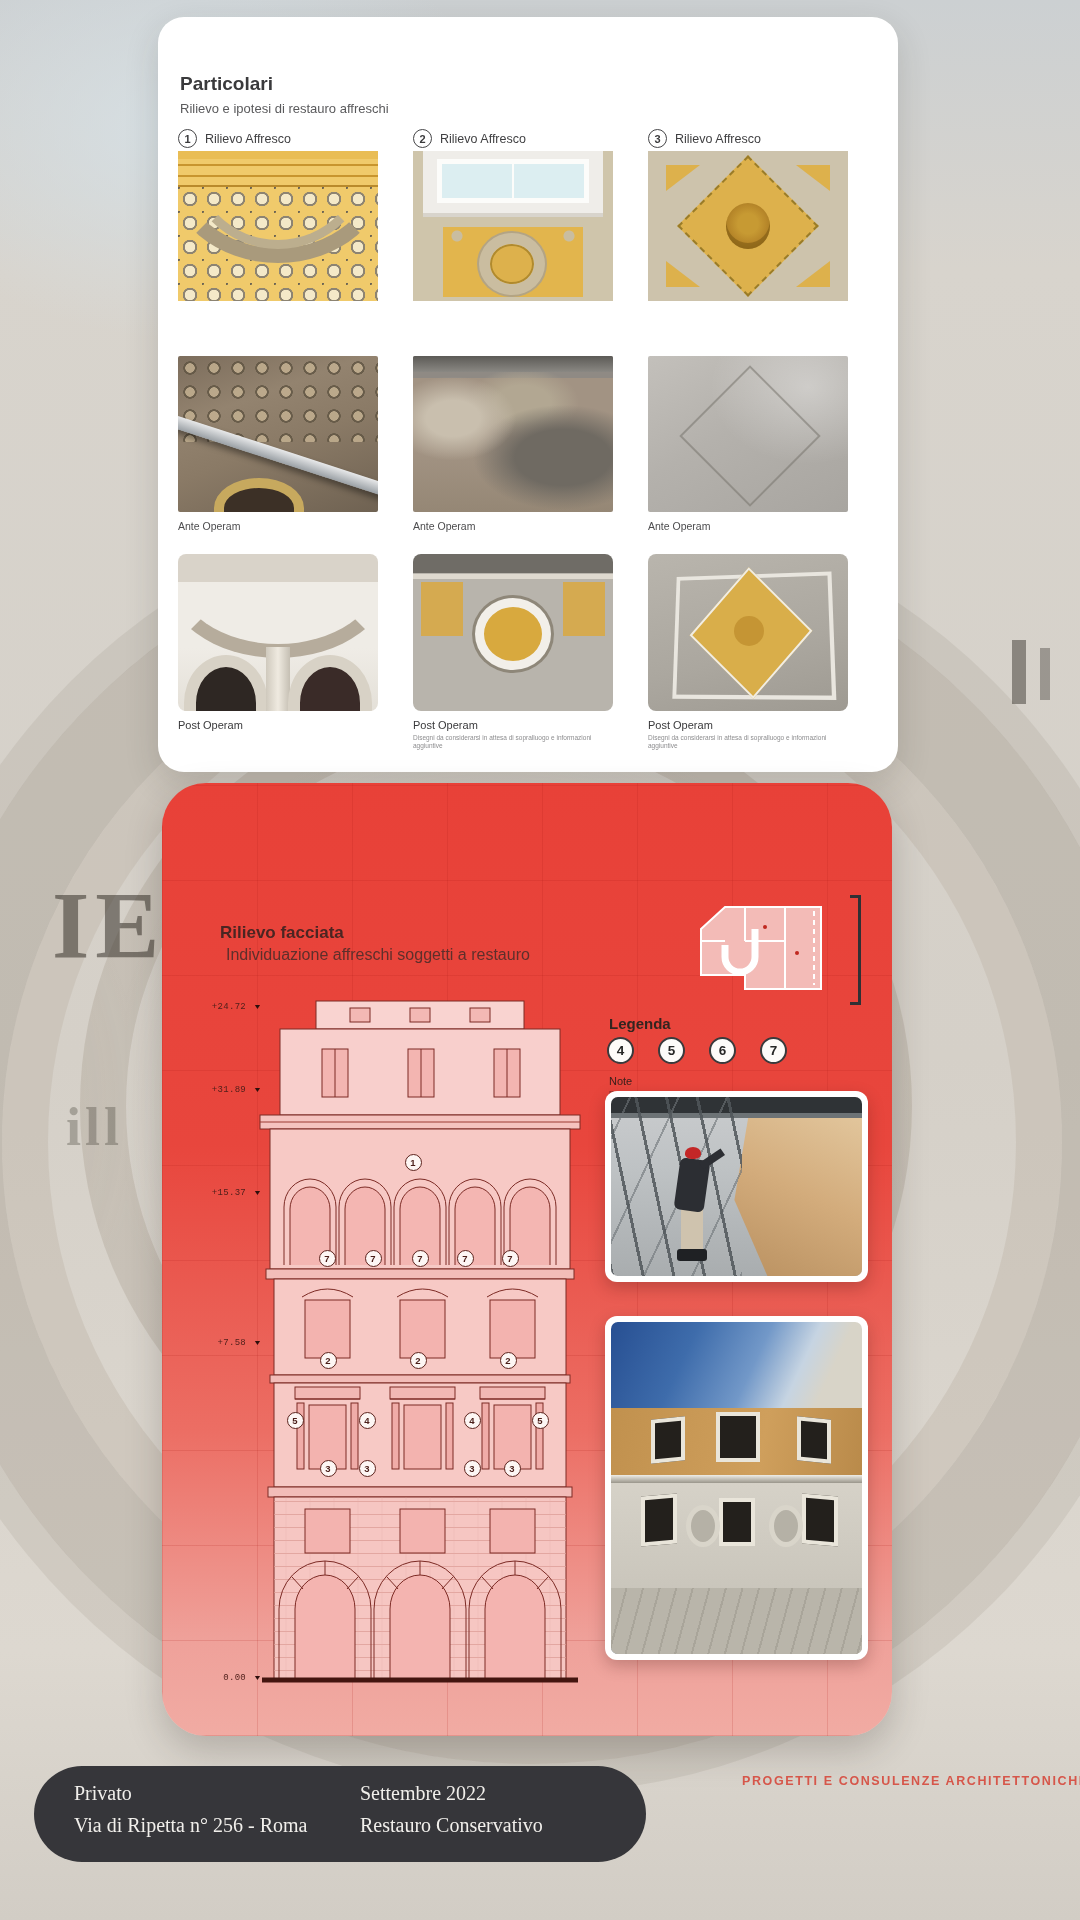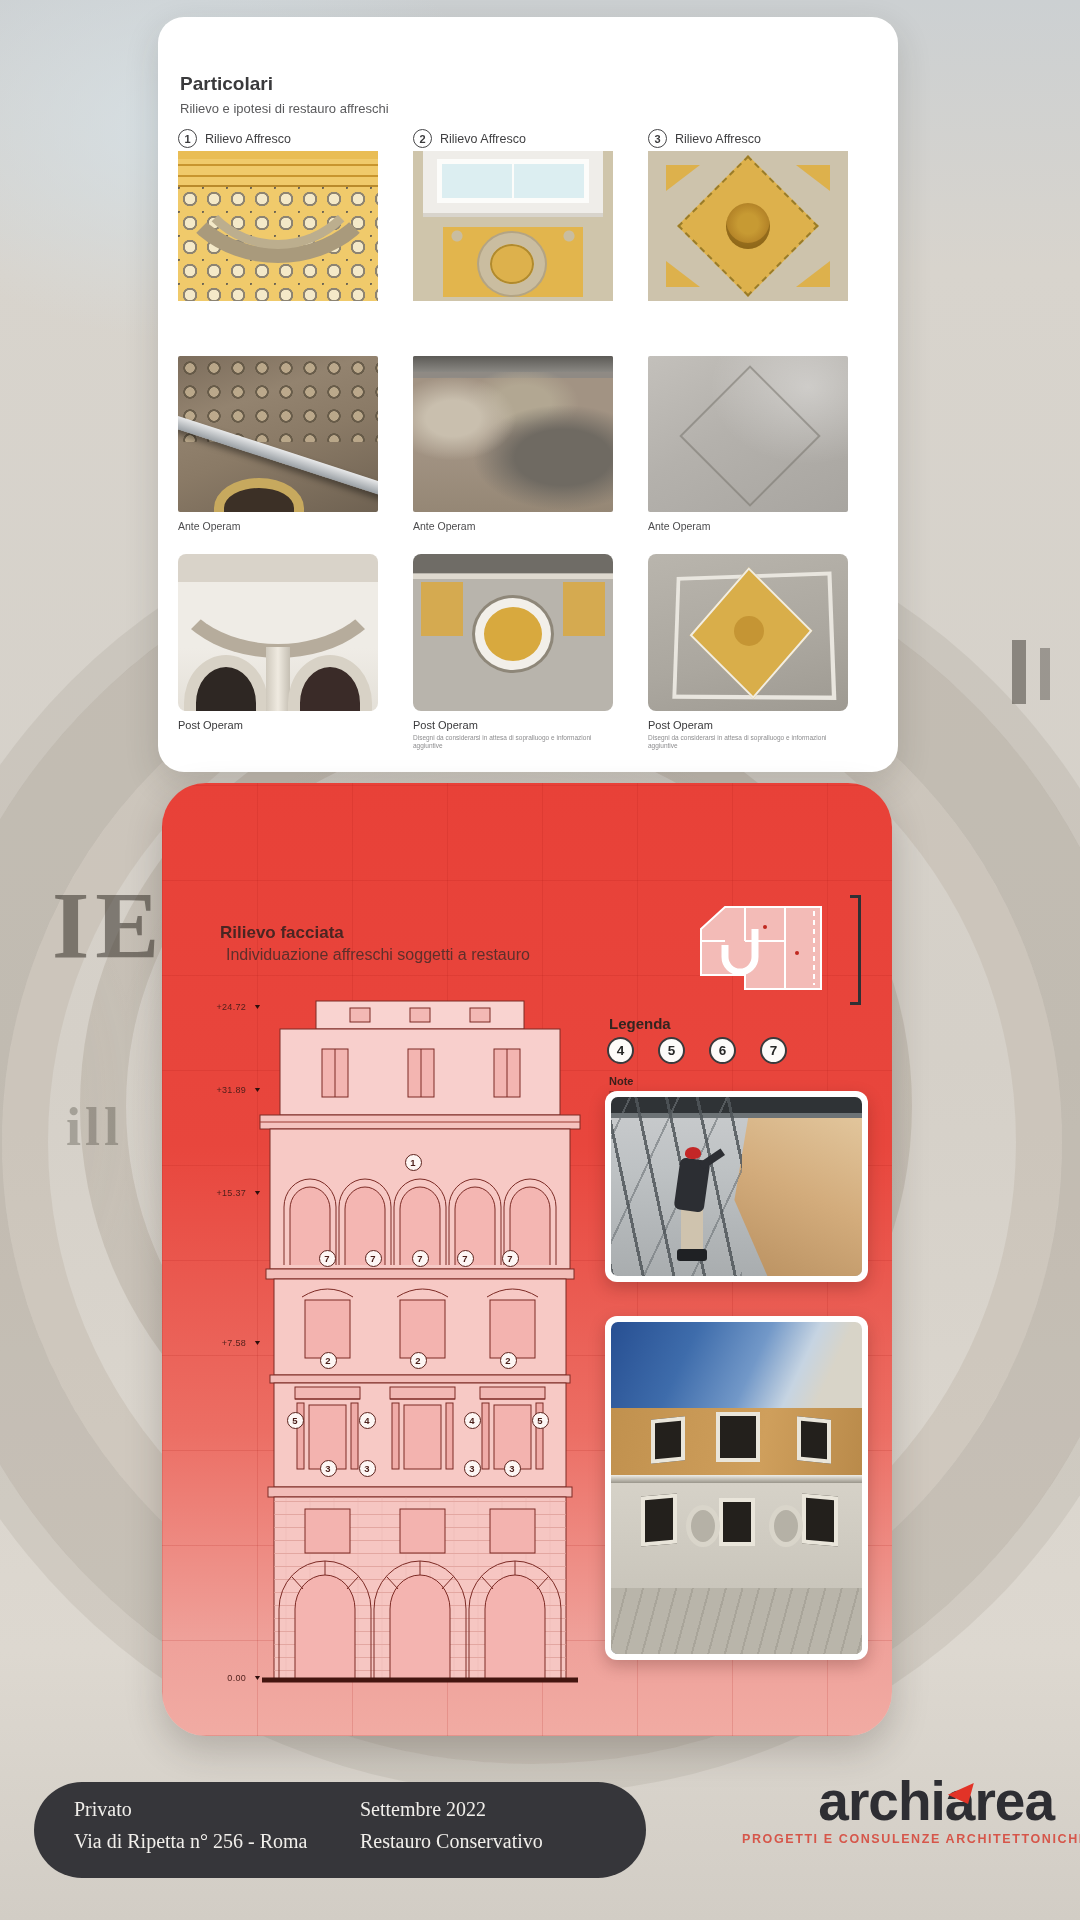--- a/index.html
+++ b/index.html
@@ -127,21 +127,21 @@
       font-size:62px;color:#222226;letter-spacing:1px;}
   .cc-sec{position:absolute;left:58px;top:140px;font-size:17px;font-weight:bold;color:#4b2522;}
   .cc-secsub{position:absolute;left:64px;top:163px;font-size:16px;color:#5e2f2b;}
   .plan{position:absolute;left:531px;top:118px;}
   .bracket{position:absolute;left:688px;top:112px;width:11px;height:110px;
       border-top:3px solid #303034;border-right:3px solid #303034;border-bottom:3px solid #303034;box-sizing:border-box;}
   .cc-legend-t{position:absolute;left:447px;top:232px;font-size:15px;font-weight:bold;color:#33241f;}
   #legend-circles{position:absolute;left:445px;top:254px;display:flex;gap:24px;}
   .lcirc{width:27px;height:27px;border-radius:50%;background:#fdfbf9;border:2px solid #3a3a3c;box-sizing:border-box;
       display:flex;align-items:center;justify-content:center;font-size:13.5px;font-weight:bold;color:#272727;}
-  .cc-note-t{position:absolute;left:447px;top:292px;font-size:11px;font-weight:bold;color:#3c201c;}
+  .cc-note-t{position:absolute;left:447px;top:292px;font-size:11px;font-weight:normal;color:#3c201c;}
   .cc-note-l{position:absolute;left:447px;width:250px;font-size:7.5px;line-height:9.5px;color:#6b2d27;}
   .nl1{top:306px;}.nl2{top:315px;}
   .photo{position:absolute;left:443px;width:263px;border-radius:12px;background:#fff;padding:6px;box-sizing:border-box;
       box-shadow:0 6px 16px rgba(60,20,16,.25);}
   .photo .inner{position:relative;width:100%;height:100%;border-radius:7px;overflow:hidden;}
   .photo1{top:308px;height:191px;}
   .photo2{top:533px;height:344px;}
   
   .s-bg{position:absolute;inset:0;background:linear-gradient(180deg,#caccce 0%,#bec2c4 40%,#a9adaf 100%);}
   .s-deck{position:absolute;left:0;top:0;width:100%;height:26px;background:linear-gradient(180deg,#2f3336 0 60%,#6d7376 60% 80%,transparent 80%);}
@@ -166,26 +166,26 @@
   .f-med{position:absolute;width:34px;height:42px;border-radius:50%;border:5px solid #d9d5ca;background:#b5b1a6;box-sizing:border-box;}
   .f-cornice{position:absolute;left:0;top:46%;width:100%;height:8px;background:linear-gradient(180deg,#efede6,#9a968b);}
 
   
   .facade{position:absolute;left:88px;top:212px;width:340px;height:690px;}
   .fmarker{position:absolute;width:17px;height:17px;margin-left:-8.5px;margin-top:-8.5px;border-radius:50%;
       background:#fdf6f4;border:1px solid #5c231d;box-sizing:border-box;display:flex;align-items:center;justify-content:center;
       font-size:9.5px;font-weight:bold;color:#4a1d18;}
   #elevation-list{position:absolute;left:0;top:0;width:102px;height:100%;}
   .elev{position:absolute;left:0;width:100px;display:flex;align-items:center;justify-content:flex-end;gap:7px;}
-  .elbl{font-size:9px;color:#4e1f1a;letter-spacing:.3px;}
+  .elbl{font-size:9px;color:#4e1f1a;letter-spacing:.3px;font-family:Liberation Mono, monospace;}
   .etri{font-size:9px;color:#2e0f0c;transform:scaleY(.8);}
 
   
   .pill{position:absolute;left:34px;top:1766px;width:612px;height:96px;border-radius:48px;background:#36363a;
-      color:#f1efeb;font-family:"Liberation Serif",serif;margin-top:16px;}
+      color:#f1efeb;font-family:"Liberation Serif",serif;}
   .pill .l1{position:absolute;left:40px;top:16px;font-size:20px;}
   .pill .l2{position:absolute;left:40px;top:48px;font-size:20px;}
   .pill .r1{position:absolute;left:326px;top:16px;font-size:20px;}
   .pill .r2{position:absolute;left:326px;top:48px;font-size:20px;}
   .logo{position:absolute;left:742px;top:1772px;width:312px;text-align:right;}
   .logo-name{font-size:55px;font-weight:bold;letter-spacing:-1px;color:#2e2e33;line-height:58px;}
   .a-tri{position:relative;display:inline-block;}
   .logo-triangle-icon{position:absolute;left:3px;top:10px;width:26px;height:22px;background:#e23327;
       clip-path:polygon(100% 4%,0 58%,78% 100%);}
   .logo-tag{margin-top:2px;font-size:12.5px;letter-spacing:1.6px;color:#d6564a;font-weight:bold;white-space:nowrap;}
@@ -487,17 +487,16 @@
   </div>
 
   <div class="pill">
     <div class="l1">Privato</div>
     <div class="l2">Via di Ripetta n° 256 - Roma</div>
     <div class="r1">Settembre 2022</div>
     <div class="r2">Restauro Conservativo</div>
   </div>
 
   <div class="logo">
-    <div class="logo-name"><span>archi</span><span class="a-tri"><span>a</span><span class="logo-triangle-icon"></span></span><span>rea</span></div>
     <div class="logo-tag">PROGETTI E CONSULENZE ARCHITETTONICHE</div>
   </div>
 
 </div>
 
 </body></html>

